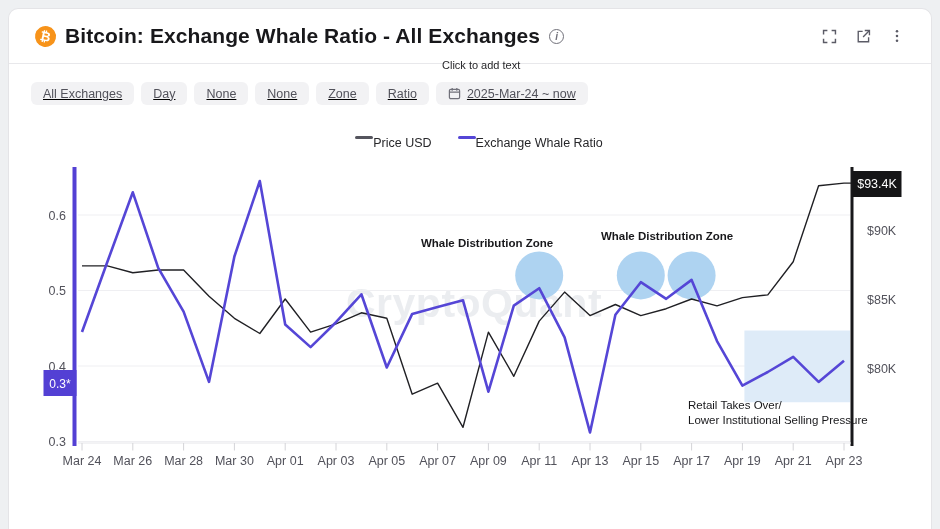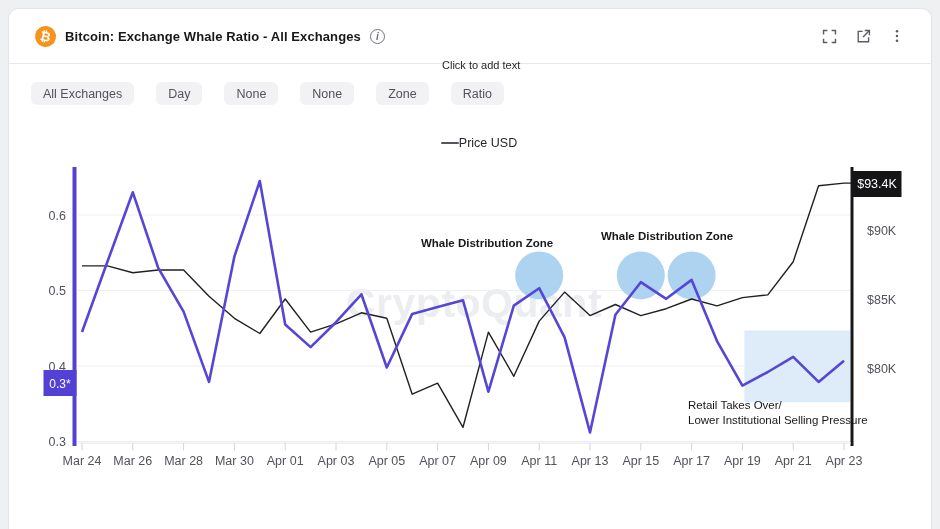--- a/index.html
+++ b/index.html
@@ -7,37 +7,37 @@
     font-family:"Liberation Sans", sans-serif; background:#eef0f2; }
   .panel { position:absolute; left:8px; top:8px; right:8px; bottom:0;
     background:#ffffff; border:1px solid #e4e4e7; border-bottom:none;
     border-radius:10px 10px 0 0; }
   .header { display:flex; align-items:center; justify-content:space-between;
     height:54px; padding:0 22px 0 26px; }
   .title-group { display:flex; align-items:center; gap:9px; }
   .btc { width:21px; height:21px; border-radius:50%; background:#f7931a;
     color:#fff; font-weight:bold; font-size:13px; display:flex;
     align-items:center; justify-content:center; transform:rotate(12deg); }
-  h1 { font-size:13px; font-weight:bold; color:#18181b; letter-spacing:.1px; }
+  h1 { font-size:21px; font-weight:bold; color:#18181b; letter-spacing:.1px; }
   .info { width:15px; height:15px; border-radius:50%; border:1.4px solid #71717a;
     color:#71717a; font-size:10px; font-style:italic; font-weight:bold;
     display:flex; align-items:center; justify-content:center; cursor:pointer; }
   .actions { display:flex; align-items:center; gap:10px; }
   .actions button { background:none; border:none; color:#5b5b66; cursor:pointer;
     width:24px; height:24px; display:flex; align-items:center; justify-content:center; }
   .divider { border-top:1px solid #e8e8eb; margin:0; }
   .click-add { position:absolute; left:433px; top:50px; font-size:11px;
     color:#27272a; cursor:text; }
-  .filters { display:flex; gap:22px; margin:18px 0 12px 22px; }
+  .filters { display:flex; gap:7px; margin:18px 0 12px 22px;text-decoration:underline; }
   .chip { background:#f2f2f4; border:none; border-radius:6px; height:23px;
     padding:0 12px; font-size:12.5px; color:#52525b; cursor:pointer;
     font-family:"Liberation Sans", sans-serif; display:flex; align-items:center; gap:6px; }
   .legend { position:absolute; left:0; top:127px; width:940px; display:flex;
     justify-content:center; gap:26px; }
-  .legend-item { display:flex; align-items:center; font-size:12.5px;
+  .legend-item { display:flex; align-items:flex-start; font-size:12.5px;
     color:#27272a; cursor:pointer; }
   .swatch { width:18px; height:2.6px; border-radius:2px; display:inline-block; }
   .watermark { position:absolute; left:337px; top:271px; font-size:41px;
     font-weight:bold; color:rgba(130,140,160,0.16); letter-spacing:0.5px; }
   #chart { position:absolute; left:0; top:0; width:940px; height:529px;
     pointer-events:none; }
 </style>
 </head>
 <body>
 
@@ -77,25 +77,36 @@
   </div>
   <div class="divider"></div>
   <div class="click-add">Click to add text</div>
   <div class="filters" id="filters">
       <button class="chip">All Exchanges</button>
       <button class="chip">Day</button>
       <button class="chip">None</button>
       <button class="chip">None</button>
       <button class="chip">Zone</button>
       <button class="chip">Ratio</button>
+      <button class="chip">
+        <svg width="13" height="13" viewBox="0 0 14 14" fill="none" stroke="#71717a" stroke-width="1.3">
+          <rect x="1.5" y="2.5" width="11" height="10" rx="1.5"></rect>
+          <path d="M1.5 5.5h11M4.5 1v3M9.5 1v3"></path>
+        </svg>
+        <span>2025-Mar-24 ~ now</span>
+      </button>
     </div>
   <div class="legend" id="legend">
       <div class="legend-item">
         <span class="swatch" style="background:#55555e"></span>
         <span>Price USD</span>
+      </div>
+      <div class="legend-item">
+        <span class="swatch" style="background:#5546d6"></span>
+        <span>Exchange Whale Ratio</span>
       </div>
     </div>
   <div class="watermark">CryptoQuant</div>
 </div>
 <svg id="chart" viewBox="0 0 940 529">
     <line x1="78" x2="850" y1="441.5" y2="441.5" stroke="#efeff2" stroke-width="1"></line>
     <line x1="78" x2="850" y1="366" y2="366" stroke="#efeff2" stroke-width="1"></line>
     <line x1="78" x2="850" y1="290.5" y2="290.5" stroke="#efeff2" stroke-width="1"></line>
     <line x1="78" x2="850" y1="215" y2="215" stroke="#efeff2" stroke-width="1"></line>
     <rect x="744.4" y="330.515" width="105.60000000000002" height="71.72500000000002" fill="#deebf8"></rect>

